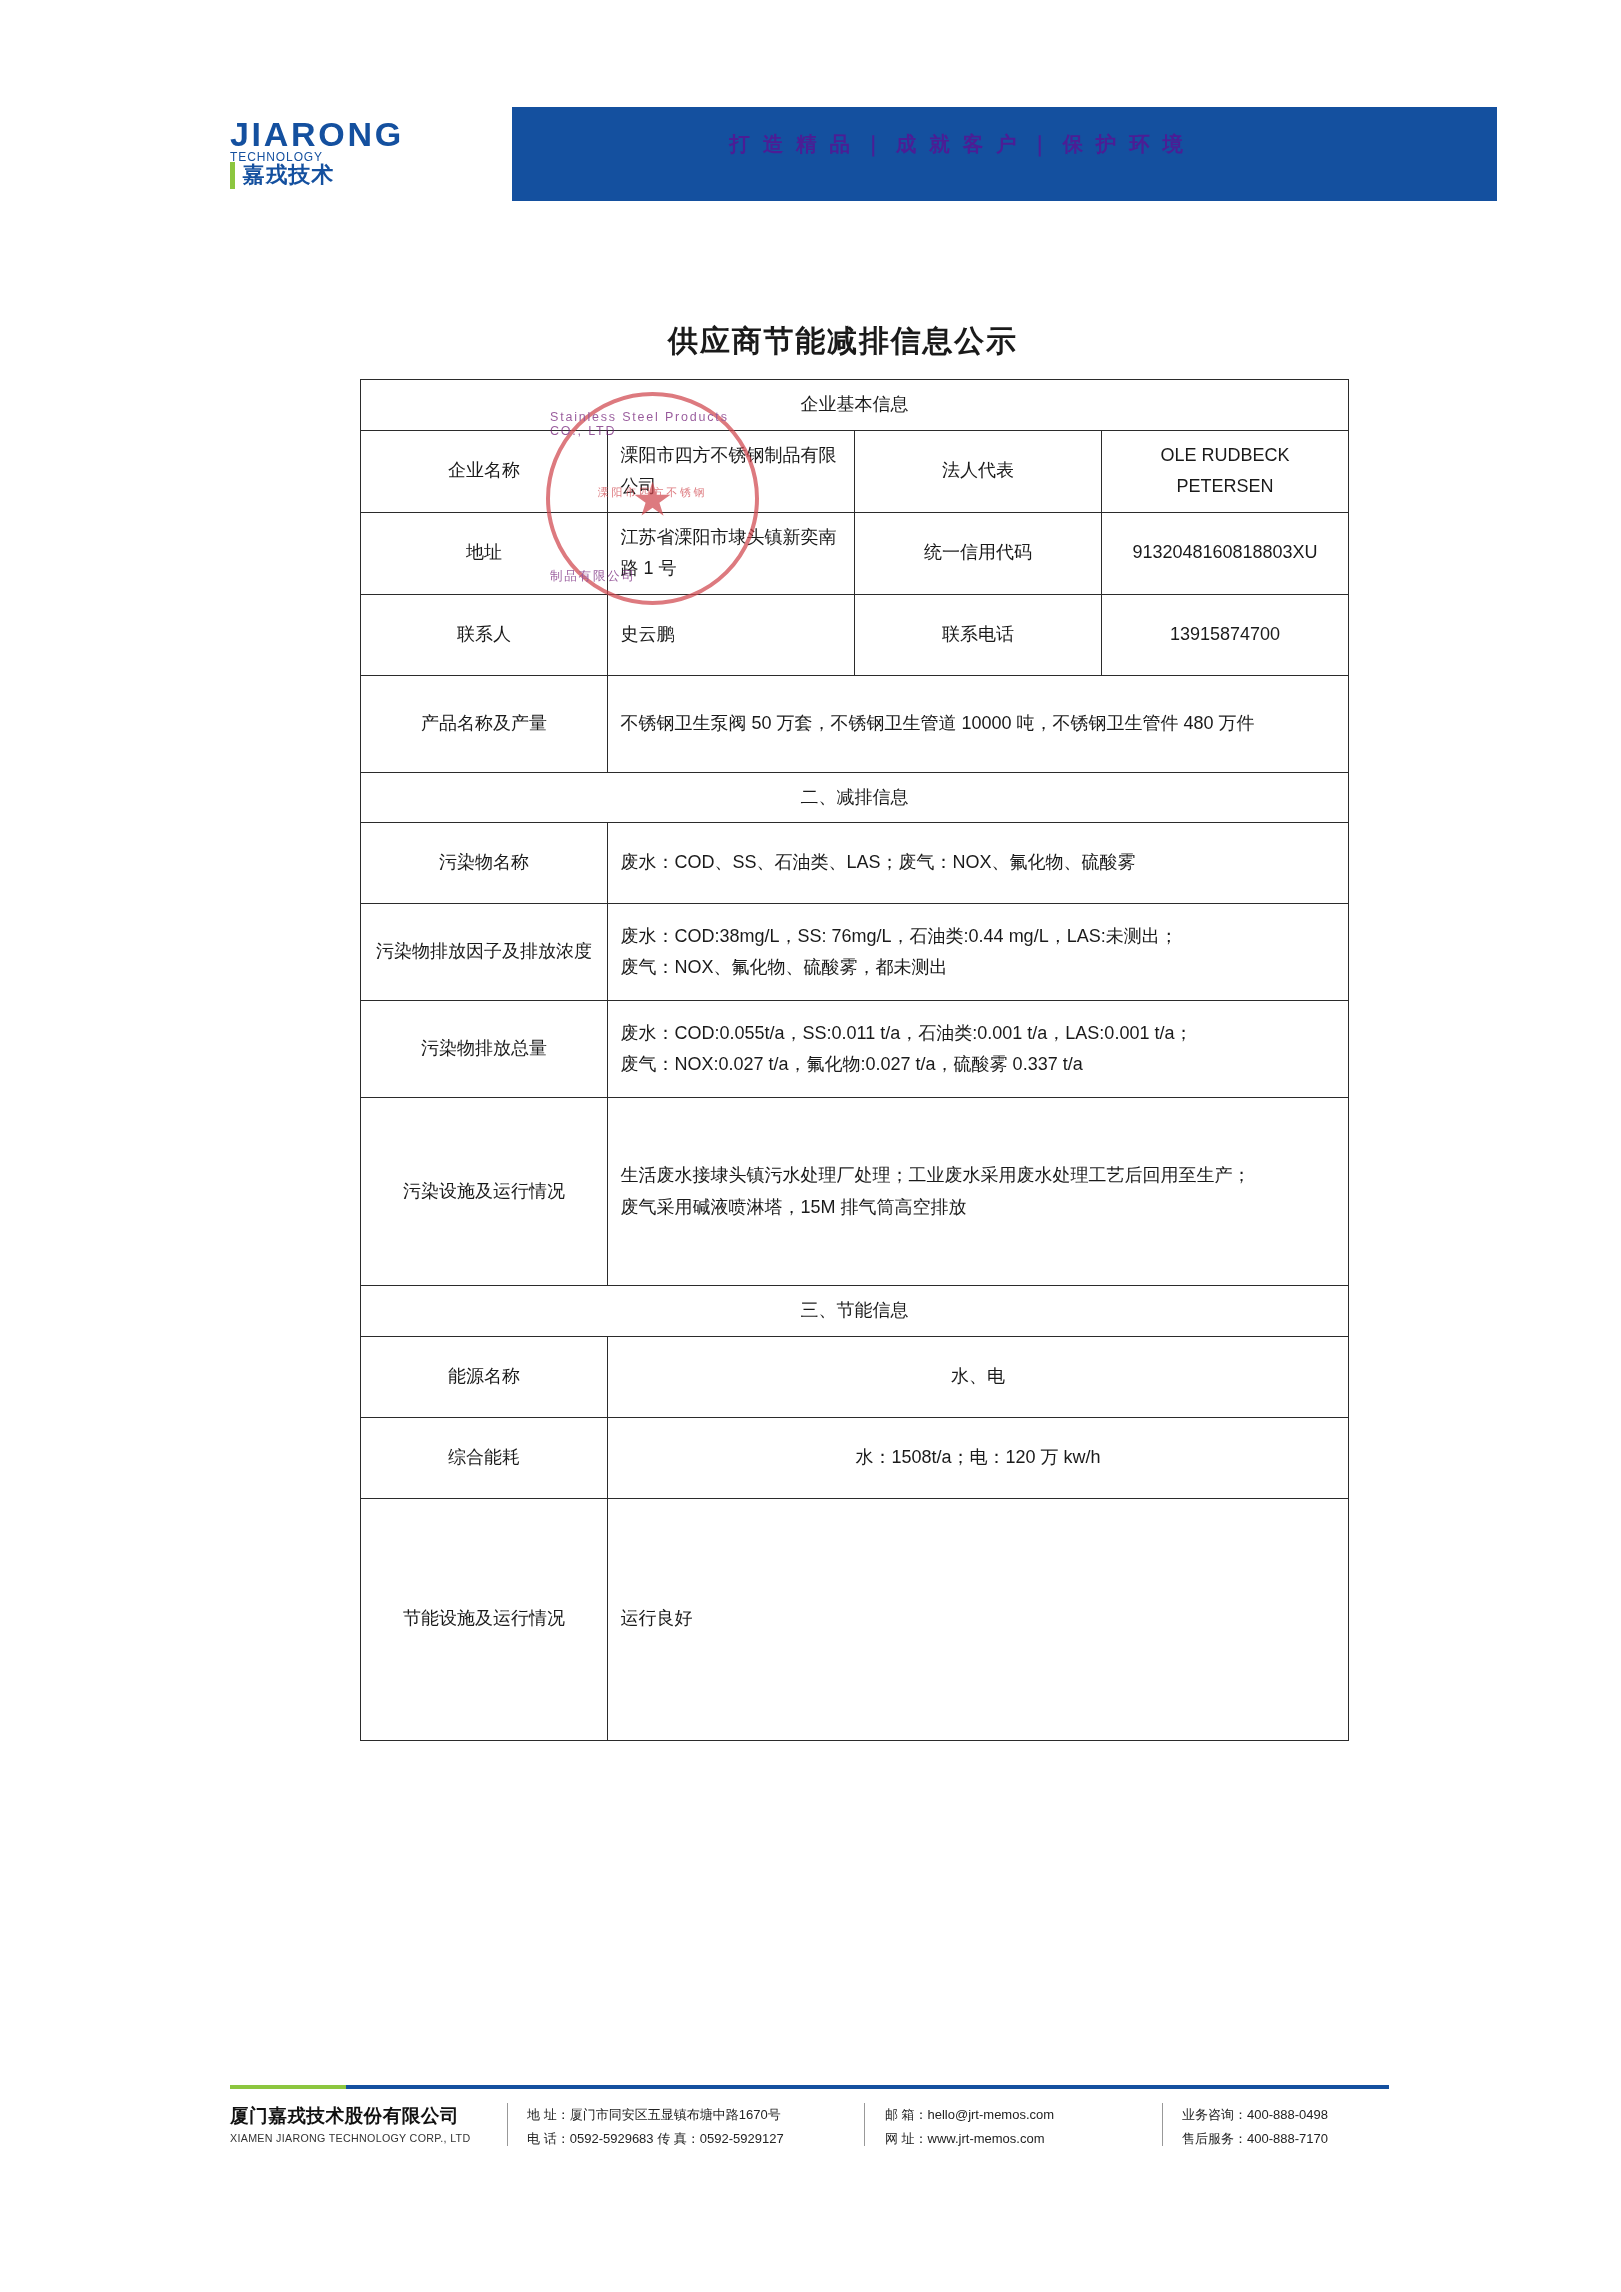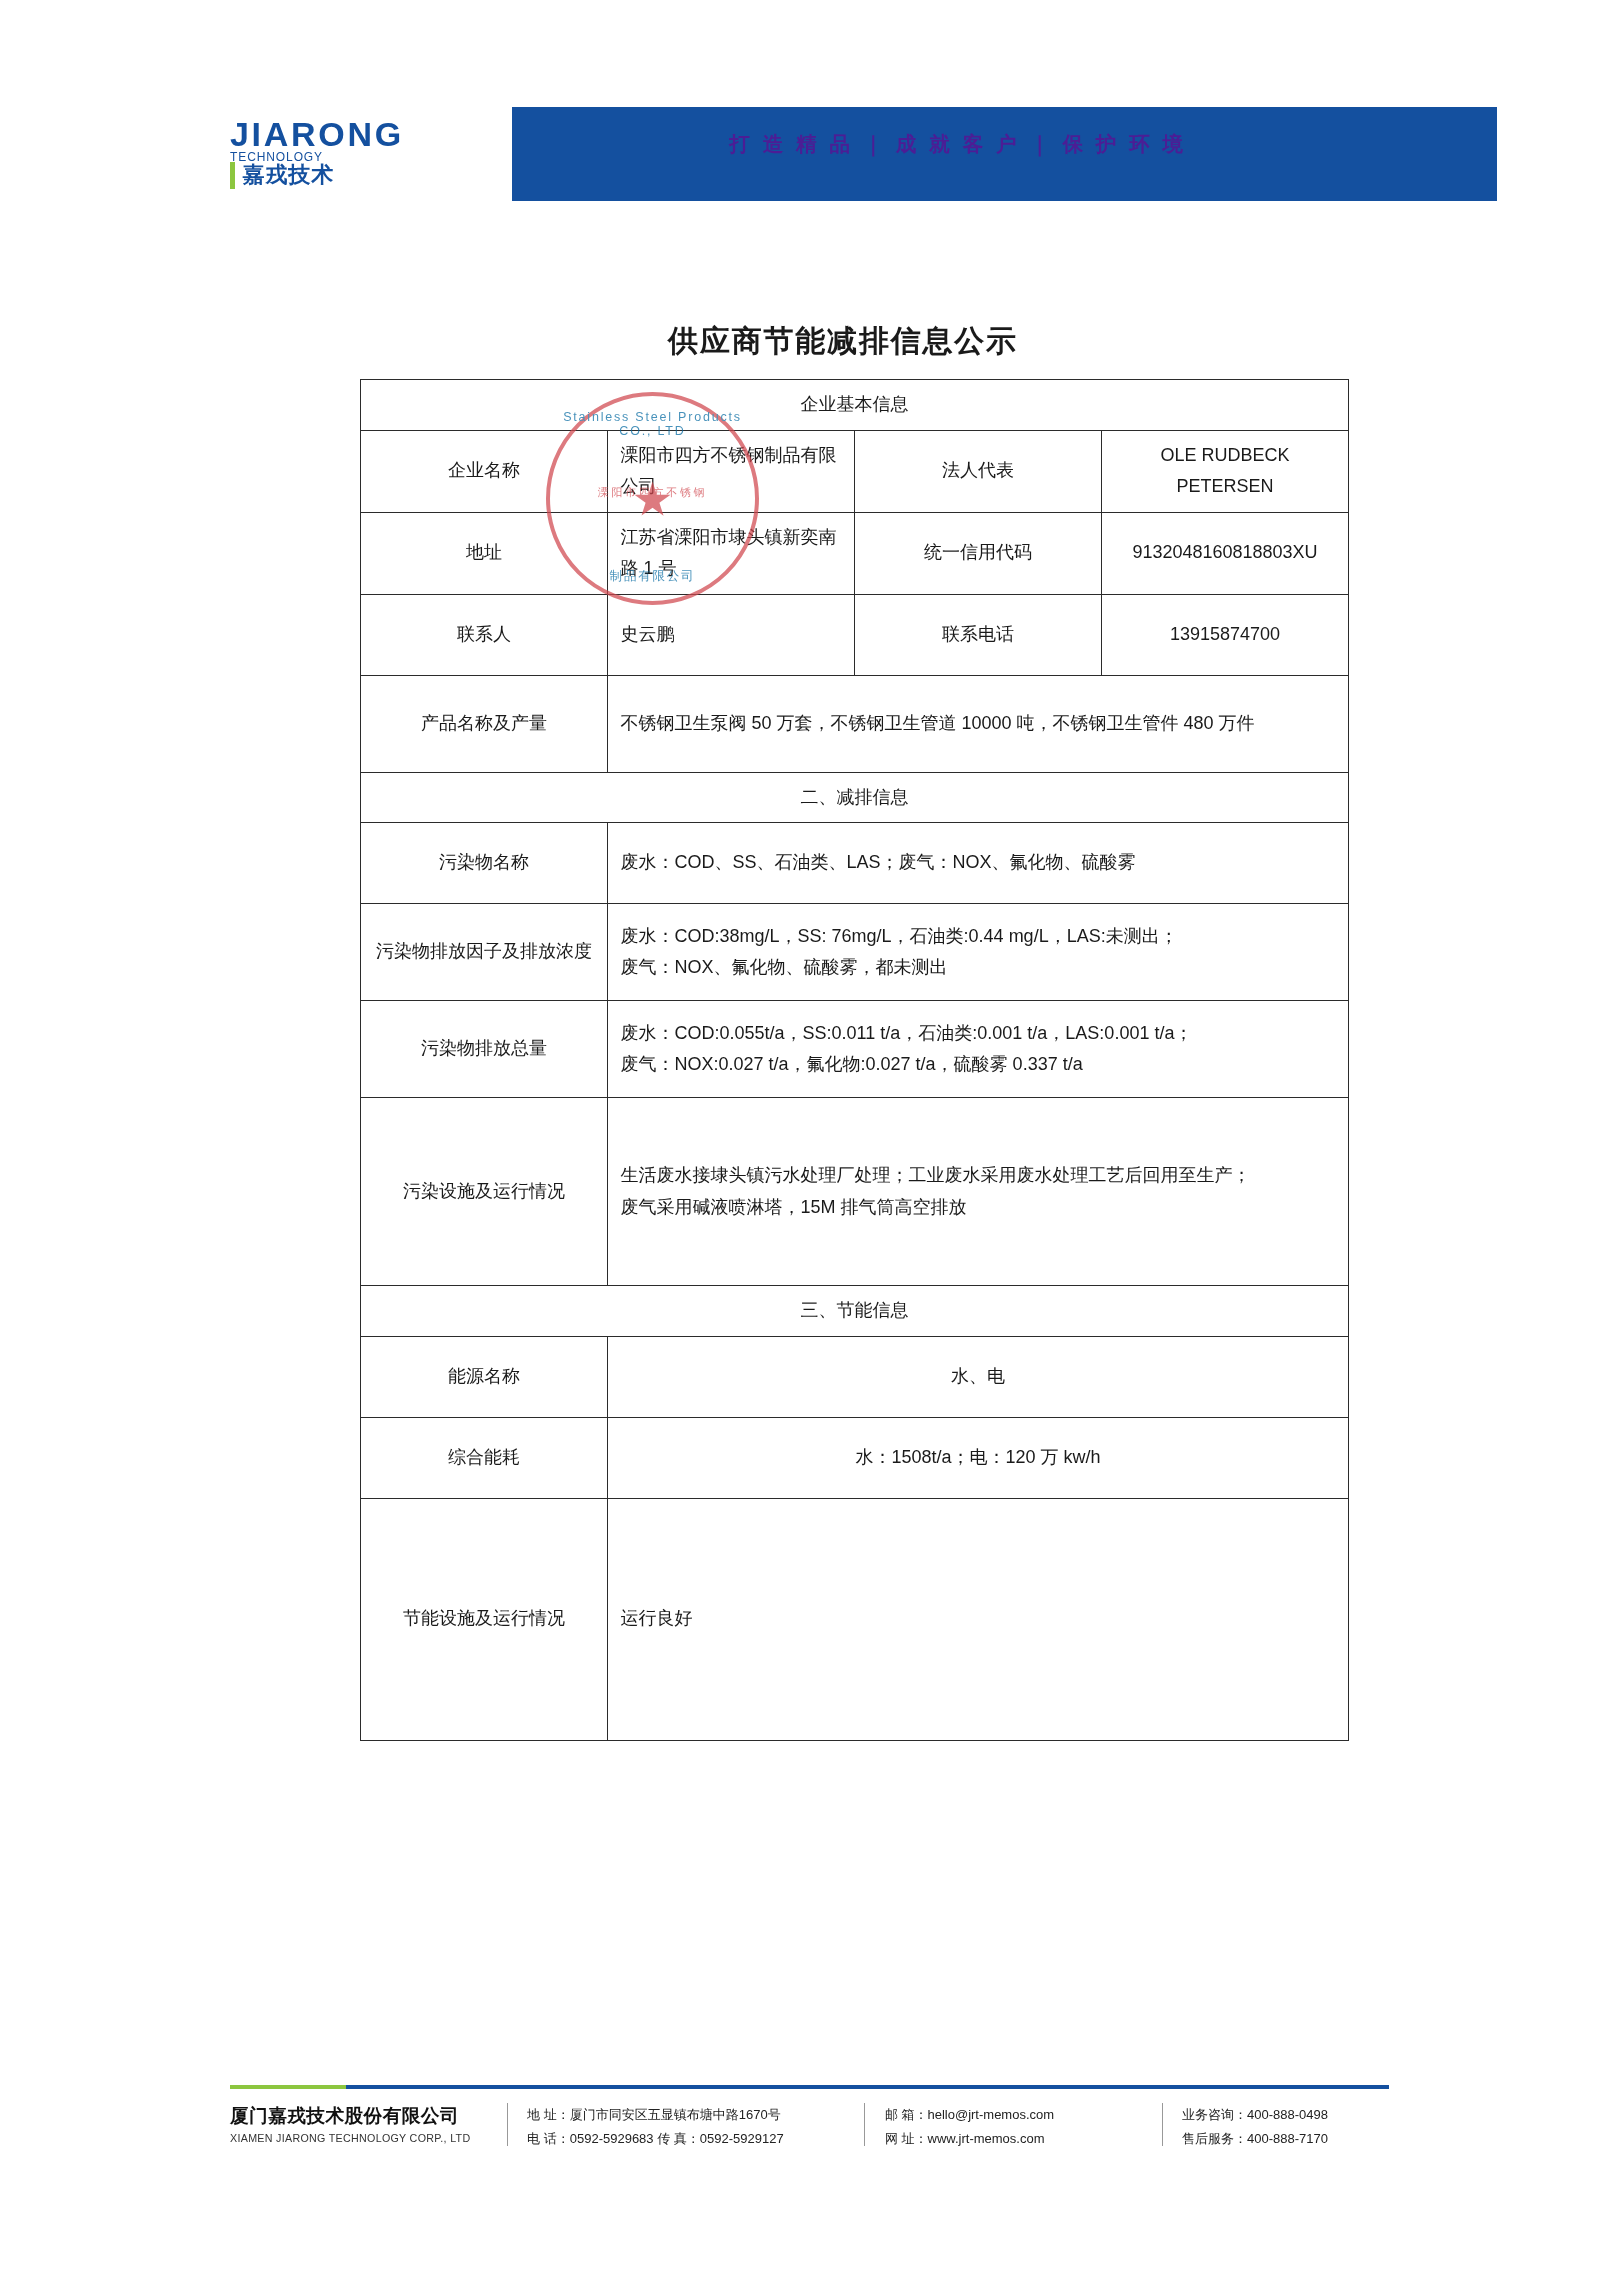--- a/index.html
+++ b/index.html
@@ -193,22 +193,21 @@
     top: 50%;
     transform: translate(-50%, -50%);
     color: #d0474e;
     font-size: 41px;
     line-height: 41px;
   }
   .seal-text-top, .seal-text-bottom {
     position: absolute;
     left: 0;
     width: 205px;
-    text-align: center;
-    color: #0369a1;
+    color: #701a75;
     font-size: 12.5px;
     letter-spacing: 1.8px;
   }
   .seal-text-top { top: 14.3px; }
   .seal-text-bottom { bottom: 16px; }
   .seal-text-mid {
     position: absolute;
     left: 0;
     top: 89px;
     width: 205px;

